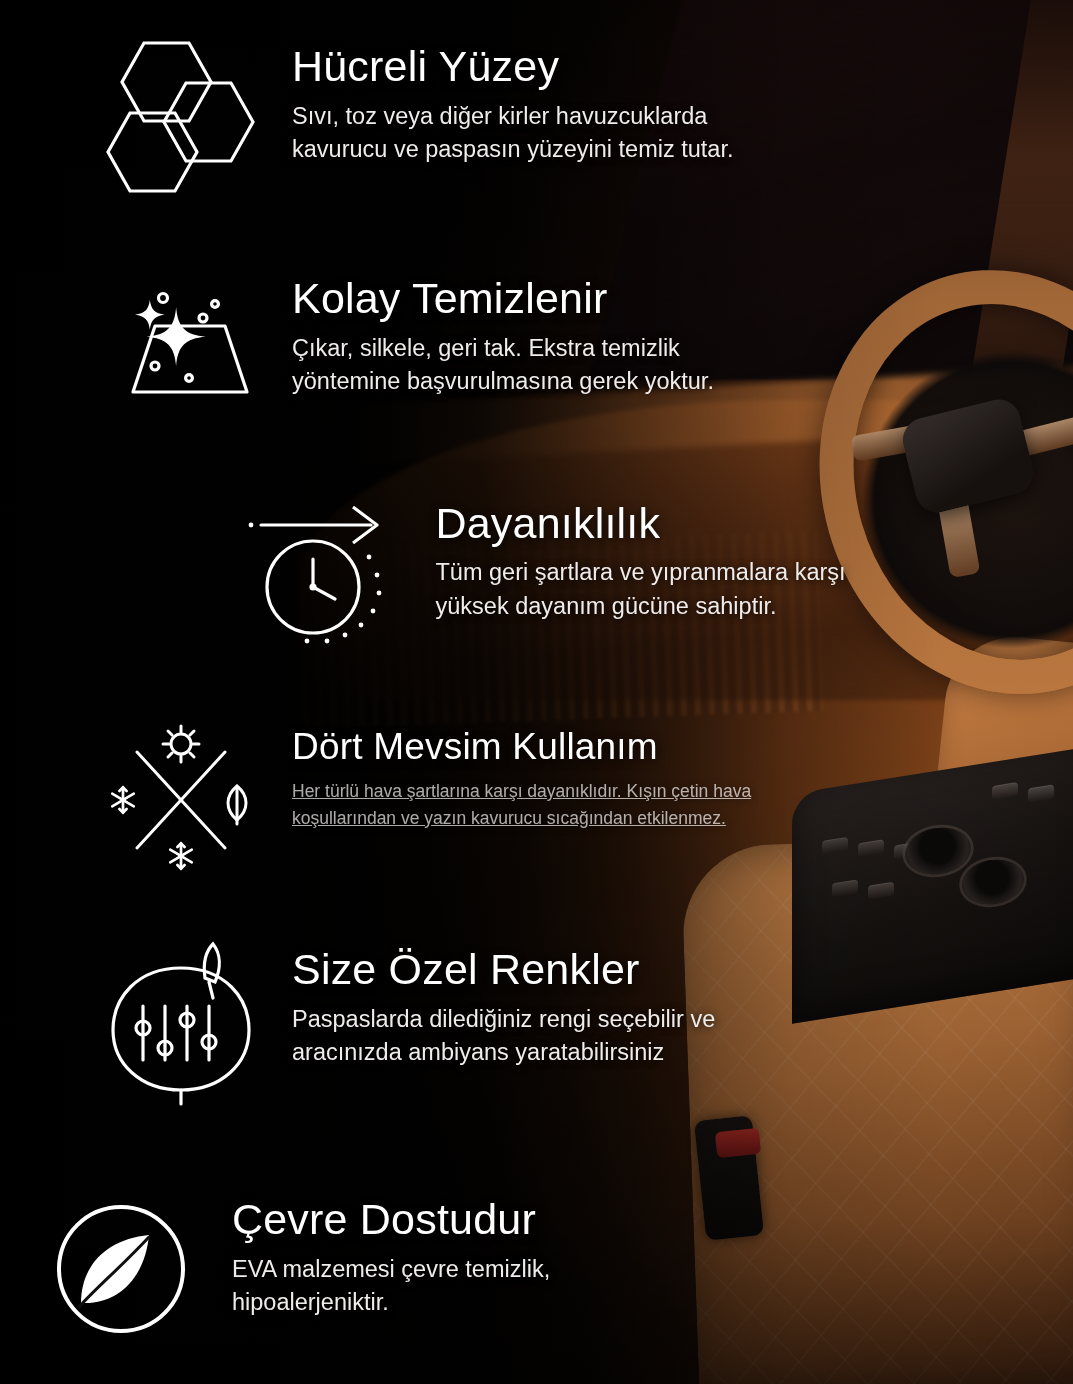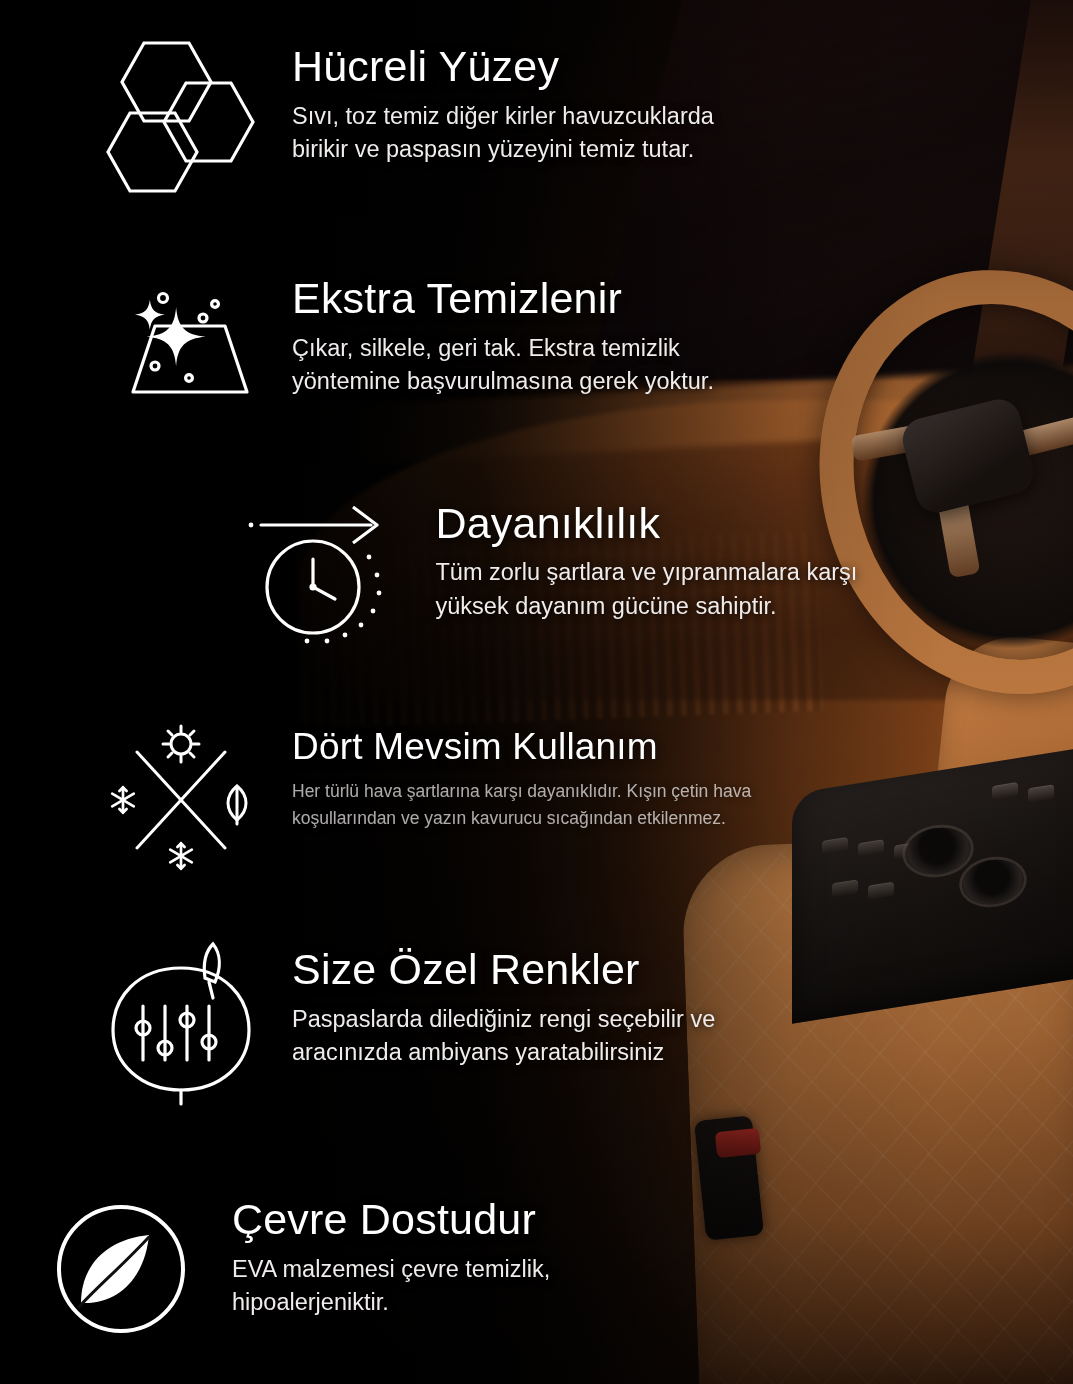--- a/index.html
+++ b/index.html
@@ -225,21 +225,21 @@
     margin: 0;
     text-shadow: 0 1px 8px rgba(0,0,0,.9);
   }
 
   
   .f-1 { height: 252px; padding-top: 18px; }
   .f-2 { height: 226px; }
   .f-3 { height: 228px; justify-content: center; }
   .f-4 { height: 222px; }
   .f-4 .f-title { font-size: 37px; margin-bottom: 12px; }
-  .f-4 .f-desc { font-size: 17.5px; line-height: 1.52; opacity: .72; }
+  .f-4 .f-desc { font-size: 17.5px; line-height: 1.52; opacity: .72; text-decoration: underline; }
   .f-5 { height: 252px; }
   .f-6 { height: 190px; padding-left: 36px; }
   .f-6 .icon { align-items: center; }
 </style>
 </head>
 <body>
 
 <div id="poster">
 
   <div class="bg">
@@ -277,39 +277,39 @@
     <div class="feature f-1">
       <div class="icon">
         <svg width="168" height="160" viewBox="0 0 168 160" fill="none" stroke="#ffffff" stroke-width="3.2">
           <polygon points="47,6 92,6 114,45 92,84 47,84 25,45"></polygon>
           <polygon points="101,44 146,44 168,83 146,122 101,122 79,83" transform="translate(-12,2)"></polygon>
           <polygon points="25,84 70,84 92,123 70,162 25,162 3,123" transform="translate(8,-8)"></polygon>
         </svg>
       </div>
       <div class="text">
         <h2 class="f-title">Hücreli Yüzey</h2>
-        <p class="f-desc">Sıvı, toz temiz diğer kirler havuzcuklarda birikir ve paspasın yüzeyini temiz tutar.</p>
+        <p class="f-desc">Sıvı, toz veya diğer kirler havuzcuklarda kavurucu ve paspasın yüzeyini temiz tutar.</p>
       </div>
     </div>
 
     <div class="feature f-2">
       <div class="icon">
         <svg width="168" height="150" viewBox="0 0 168 150" fill="none" stroke="#ffffff" stroke-width="3.2">
           <path d="M36 118 L58 52 L128 52 L150 118 Z" stroke-linejoin="round"></path>
           <path d="M86 36 C88 62 98 72 124 74 C98 76 88 86 86 112 C84 86 74 76 48 74 C74 72 84 62 86 36 Z" fill="#ffffff" stroke="none" transform="translate(-2,-6) scale(0.78) translate(18,14)"></path>
           <path d="M52 18 C54 34 60 40 76 42 C60 44 54 50 52 66 C50 50 44 44 28 42 C44 40 50 34 52 18 Z" fill="#ffffff" stroke="none" transform="translate(2,6) scale(0.62) translate(30,14)"></path>
           <circle cx="66" cy="24" r="4.5"></circle>
           <circle cx="106" cy="44" r="4"></circle>
           <circle cx="58" cy="92" r="4"></circle>
           <circle cx="92" cy="104" r="3.4"></circle>
           <circle cx="118" cy="30" r="3.4"></circle>
         </svg>
       </div>
       <div class="text">
-        <h2 class="f-title">Ekstra Temizlenir</h2>
+        <h2 class="f-title">Kolay Temizlenir</h2>
         <p class="f-desc">Çıkar, silkele, geri tak. Ekstra temizlik yöntemine başvurulmasına gerek yoktur.</p>
       </div>
     </div>
 
     <div class="feature f-3">
       <div class="icon">
         <svg width="168" height="158" viewBox="0 0 168 158" fill="none" stroke="#ffffff" stroke-width="3.2">
           <circle cx="72" cy="92" r="46"></circle>
           <path d="M72 64 L72 92 L94 104" stroke-linecap="round"></path>
           <circle cx="72" cy="92" r="3.6" fill="#ffffff" stroke="none"></circle>
@@ -321,21 +321,21 @@
           <circle cx="138" cy="98" r="2.4" fill="#ffffff" stroke="none"></circle>
           <circle cx="132" cy="116" r="2.4" fill="#ffffff" stroke="none"></circle>
           <circle cx="120" cy="130" r="2.4" fill="#ffffff" stroke="none"></circle>
           <circle cx="104" cy="140" r="2.4" fill="#ffffff" stroke="none"></circle>
           <circle cx="86" cy="146" r="2.4" fill="#ffffff" stroke="none"></circle>
           <circle cx="66" cy="146" r="2.4" fill="#ffffff" stroke="none"></circle>
         </svg>
       </div>
       <div class="text">
         <h2 class="f-title">Dayanıklılık</h2>
-        <p class="f-desc">Tüm zorlu şartlara ve yıpranmalara karşı yüksek dayanım gücüne sahiptir.</p>
+        <p class="f-desc">Tüm geri şartlara ve yıpranmalara karşı yüksek dayanım gücüne sahiptir.</p>
       </div>
     </div>
 
     <div class="feature f-4">
       <div class="icon">
         <svg width="168" height="152" viewBox="0 0 168 152" fill="none" stroke="#ffffff" stroke-width="3">
           <path d="M40 28 L128 124" stroke-linecap="round"></path>
           <path d="M128 28 L40 124" stroke-linecap="round"></path>
 
           <circle cx="84" cy="20" r="10"></circle>

